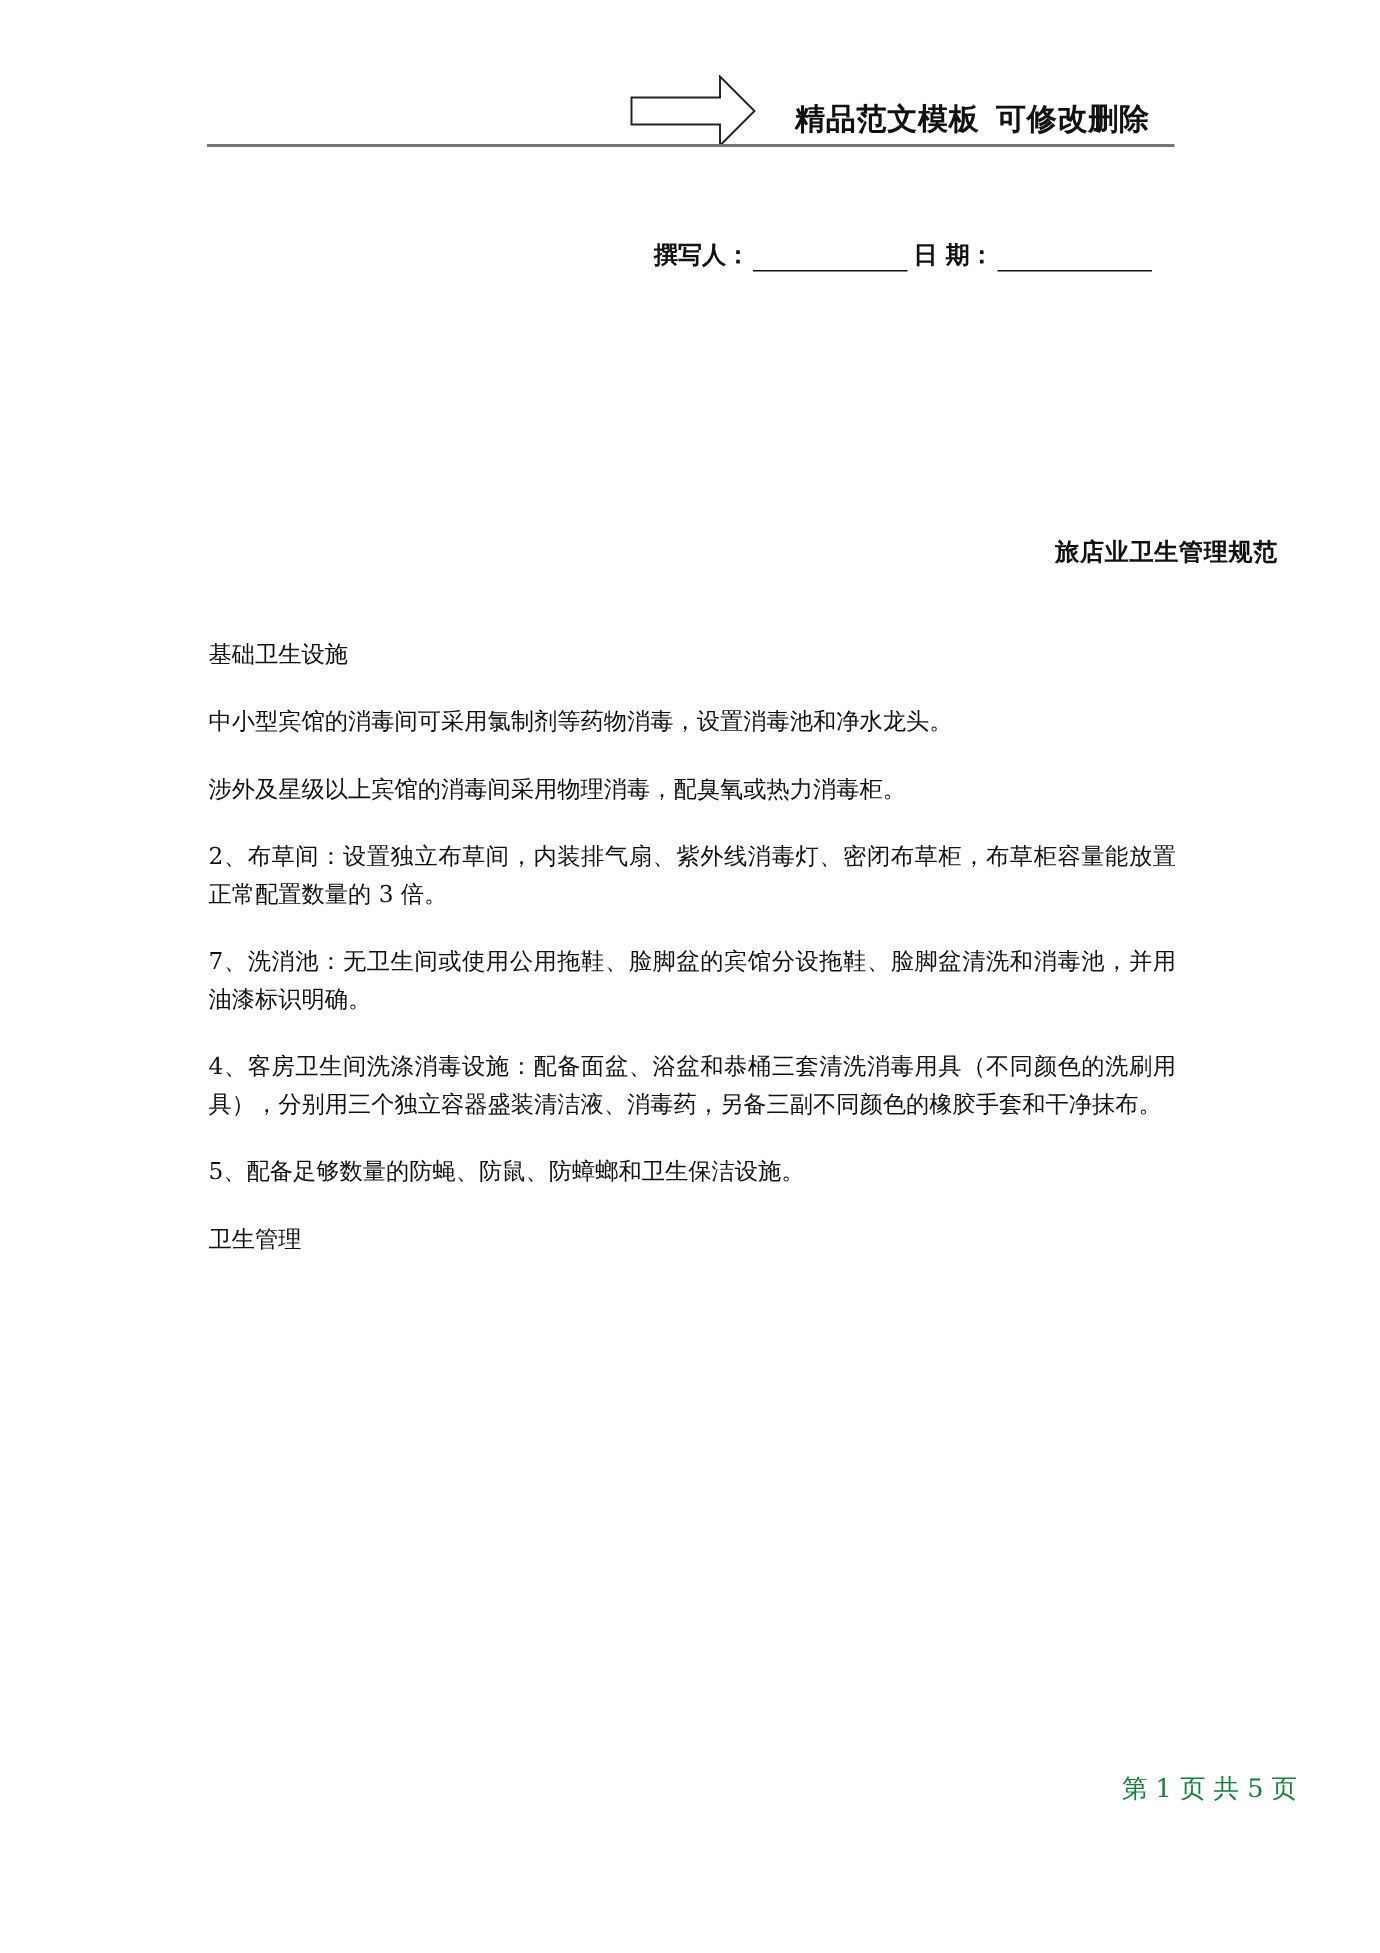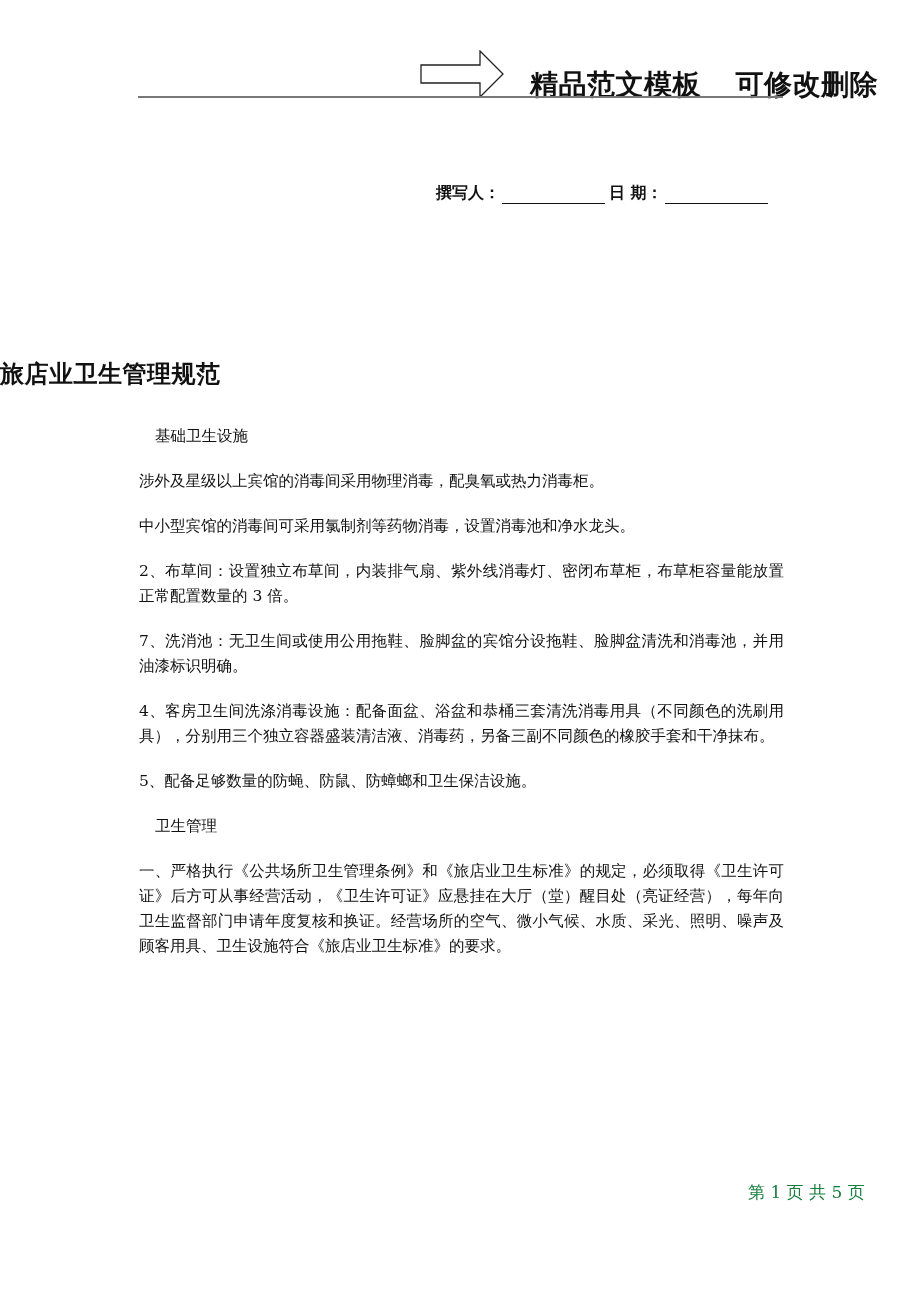--- a/index.html
+++ b/index.html
@@ -3,47 +3,47 @@
   <meta charset="utf-8">
   <style>
     html, body { margin: 0; padding: 0; background: #ffffff; }
     body {
       width: 920px; height: 1302px; position: relative; overflow: hidden;
       font-family: "DejaVu Serif", "Liberation Serif", serif; color: #111;
     }
     .header-arrow { position: absolute; left: 420px; top: 50px; width: 84px; height: 48px; }
     .header-title {
       position: absolute; left: 530px; top: 66px;
-      font-family: Liberation Mono, monospace;
-      font-size: 28px; font-weight: bold; letter-spacing: 0.5px; color: #111;
+      font-family: Liberation Serif, serif;
+      font-size: 20px; font-weight: bold; letter-spacing: 0.5px; color: #111;
       white-space: pre;
       text-align: right;
     }
     .header-rule {
       position: absolute; left: 138px; top: 96px; width: 645px; height: 2px;
       background: #777;
     }
     .author-line {
       position: absolute; left: 436px; top: 160px;
       font-family: "DejaVu Sans", "Liberation Sans", sans-serif;
-      font-size: 16px; font-weight: bold; display: flex; align-items: flex-end; margin-top: 23px;
+      font-size: 16px; font-weight: bold; display: flex; align-items: flex-end;
     }
     .blank { display: inline-block; width: 103px; border-bottom: 1.5px solid #111; height: 18px; margin: 0 2px; }
     .date-label { margin-left: 2px; }
     .doc-title {
-      position: absolute; left: 0; width: 852px; top: 358px; text-align: left;
+      position: absolute; left: 0; width: 852px; top: 358px; text-align: right;
       font-family: "DejaVu Sans", "Liberation Sans", sans-serif;
-      font-size: 24px; font-weight: bold; letter-spacing: 0.5px;
+      font-size: 16px; font-weight: bold; letter-spacing: 0.5px;
     }
     .content {
       position: absolute; left: 139px; top: 424px; width: 645px;
       font-size: 15.5px; line-height: 25px;
     }
     .content p { margin: 0 0 20px 0; text-align: justify; }
-    .content p.heading { margin-bottom: 20px; margin-left: 16px; }
+    .content p.heading { margin-bottom: 20px; }
     .page-footer {
       position: absolute; left: 748px; top: 1181px;
       font-size: 17px; color: #15803d; white-space: pre;
     }
   </style>
 </head>
 <body>
 
 <svg class="header-arrow" viewBox="0 0 84 48">
   <polygon points="1,15 60,15 60,1 83,24 60,47 60,33 1,33" fill="#fff" stroke="#222" stroke-width="1.3"></polygon>
@@ -55,23 +55,22 @@
   <span>撰写人：</span>
   <span class="blank"></span>
   <span class="date-label">日  期：</span>
   <span class="blank"></span>
 </div>
 
 <div class="doc-title">旅店业卫生管理规范</div>
 
 <div class="content">
   <p class="heading">基础卫生设施</p>
+  <p>中小型宾馆的消毒间可采用氯制剂等药物消毒，设置消毒池和净水龙头。</p>
   <p>涉外及星级以上宾馆的消毒间采用物理消毒，配臭氧或热力消毒柜。</p>
-  <p>中小型宾馆的消毒间可采用氯制剂等药物消毒，设置消毒池和净水龙头。</p>
   <p>2、布草间：设置独立布草间，内装排气扇、紫外线消毒灯、密闭布草柜，布草柜容量能放置正常配置数量的 3 倍。</p>
   <p>7、洗消池：无卫生间或使用公用拖鞋、脸脚盆的宾馆分设拖鞋、脸脚盆清洗和消毒池，并用油漆标识明确。</p>
   <p>4、客房卫生间洗涤消毒设施：配备面盆、浴盆和恭桶三套清洗消毒用具（不同颜色的洗刷用具），分别用三个独立容器盛装清洁液、消毒药，另备三副不同颜色的橡胶手套和干净抹布。</p>
   <p>5、配备足够数量的防蝇、防鼠、防蟑螂和卫生保洁设施。</p>
   <p class="heading">卫生管理</p>
-  <p>一、严格执行《公共场所卫生管理条例》和《旅店业卫生标准》的规定，必须取得《卫生许可证》后方可从事经营活动，《卫生许可证》应悬挂在大厅（堂）醒目处（亮证经营），每年向卫生监督部门申请年度复核和换证。经营场所的空气、微小气候、水质、采光、照明、噪声及顾客用具、卫生设施符合《旅店业卫生标准》的要求。</p>
 </div>
 
 <div class="page-footer">第 1 页 共 5 页</div>
 
 </body></html>

